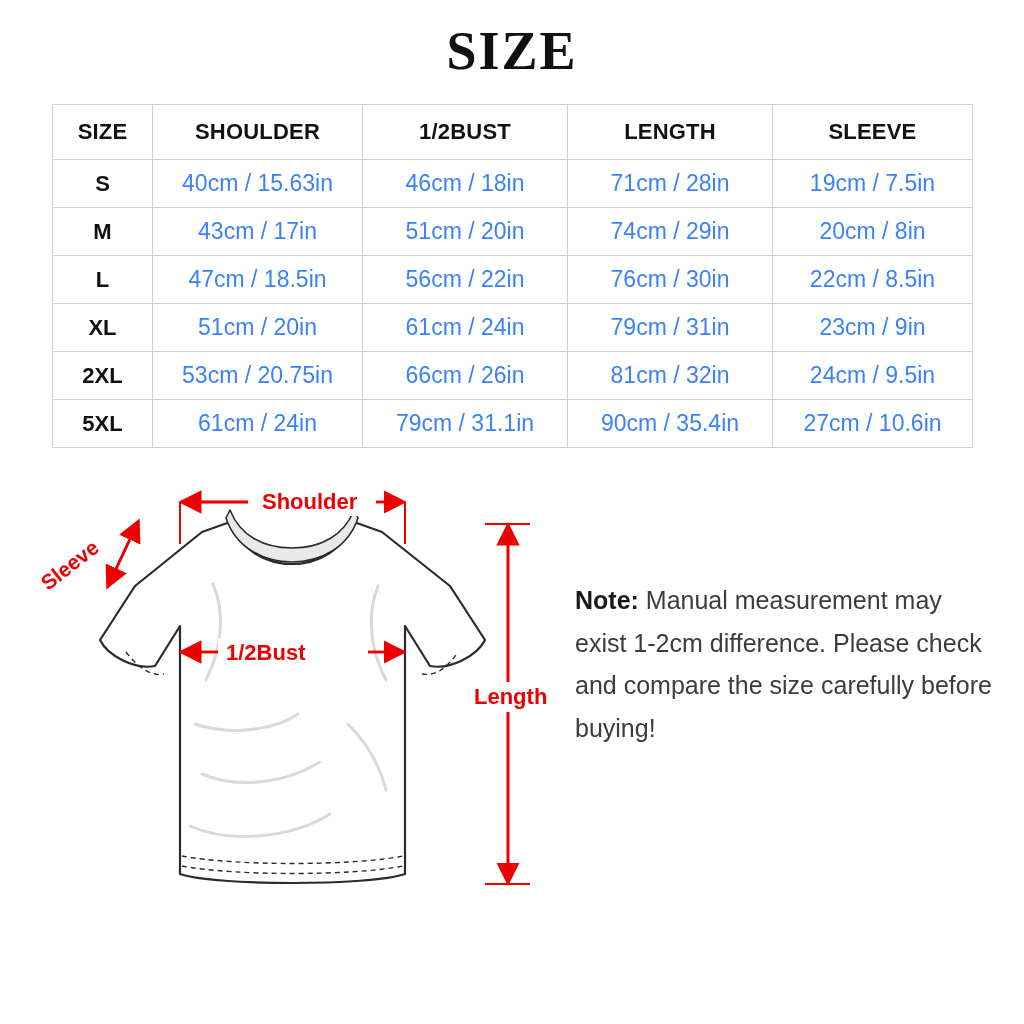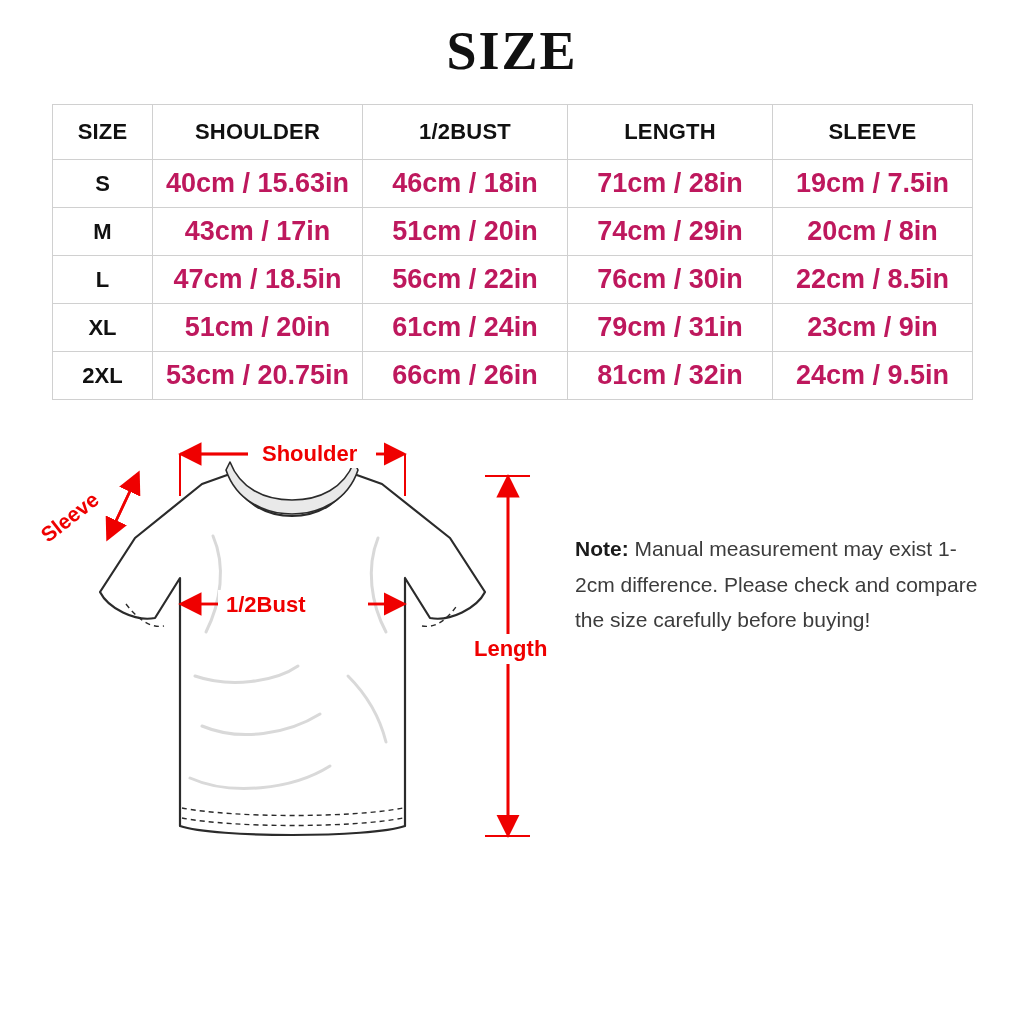--- a/index.html
+++ b/index.html
@@ -37,23 +37,23 @@
     width: 100%;
     border-collapse: collapse;
     table-layout: fixed;
   }
   table.size-table th,
   table.size-table td {
     border: 1px solid #d0d0d0;
     text-align: center;
     vertical-align: middle;
     height: 45px;
-    font-size: 27px;
-    color: #be185d;
-    font-weight: 700;
+    font-size: 23px;
+    color: #3b82f6;
+    font-weight: 400;
   }
   table.size-table thead th {
     font-weight: 700;
     font-size: 22px;
     color: #111;
     height: 52px;
     letter-spacing: .2px;
   }
   table.size-table tbody td.size-col {
     font-weight: 700;
@@ -82,21 +82,21 @@
     height: 460px;
   }
   .shirt-area svg { display: block; }
 
   
   .note {
     position: absolute;
     left: 575px;
     top: 105px;
     width: 420px;
-    font-size: 21px;
+    font-size: 25px;
     line-height: 1.7;
     color: #3c3c3c;
   }
   .note .note-label {
     font-weight: 700;
     color: #1a1a1a;
   }
 </style>
 </head>
 <body>
@@ -149,20 +149,27 @@
         <td>61cm / 24in</td>
         <td>79cm / 31in</td>
         <td>23cm / 9in</td>
       </tr>
       <tr>
         <td class="size-col">2XL</td>
         <td>53cm / 20.75in</td>
         <td>66cm / 26in</td>
         <td>81cm / 32in</td>
         <td>24cm / 9.5in</td>
+      </tr>
+      <tr>
+        <td class="size-col">5XL</td>
+        <td>61cm / 24in</td>
+        <td>79cm / 31.1in</td>
+        <td>90cm / 35.4in</td>
+        <td>27cm / 10.6in</td>
       </tr>
     </tbody>
   </table>
 </div>
 
 <div class="bottom">
 
   <div class="shirt-area">
     <svg width="520" height="460" viewBox="0 0 520 460" xmlns="http://www.w3.org/2000/svg">
 

